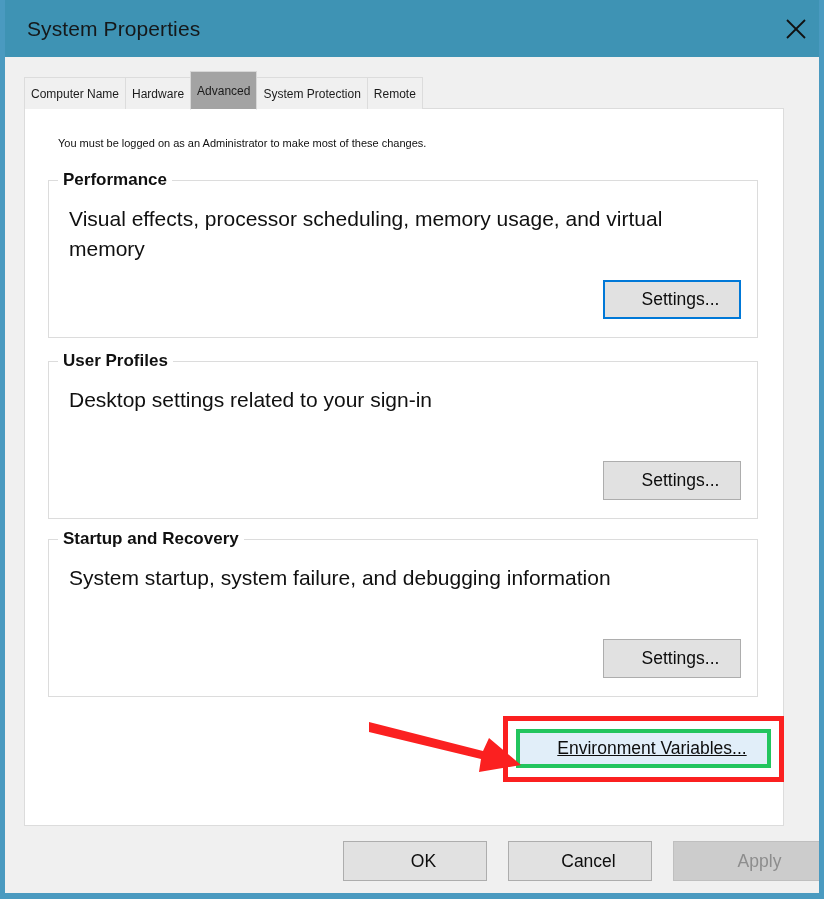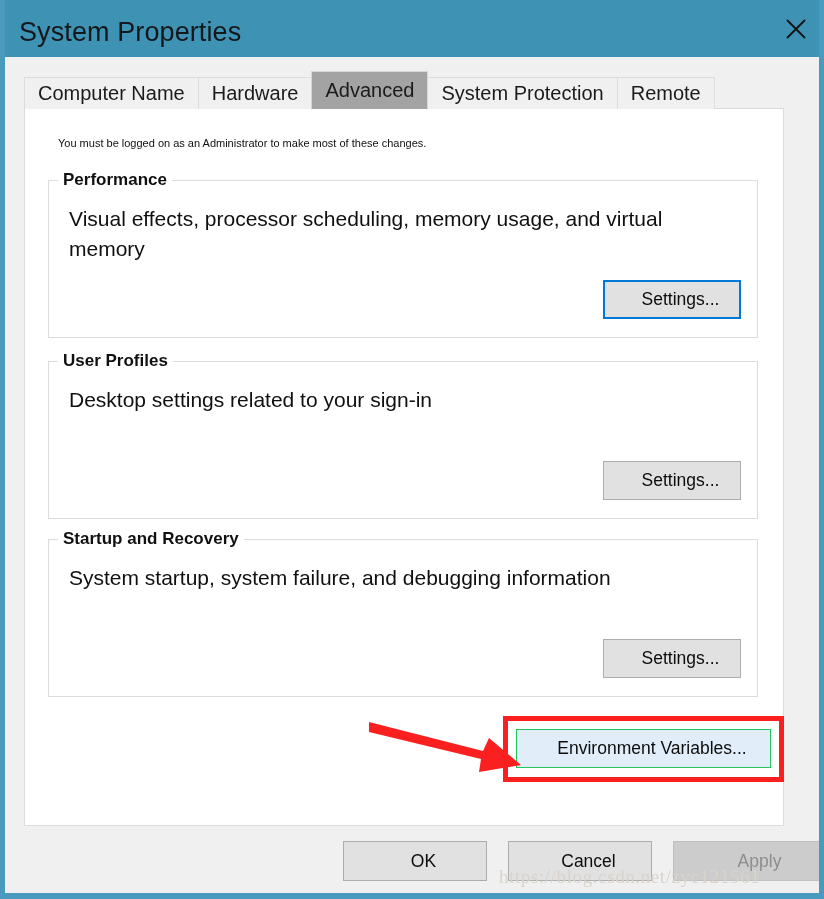--- a/index.html
+++ b/index.html
@@ -32,23 +32,23 @@
     position: absolute;
     left: -5px;
     top: 0;
     width: 824px;
     height: 57px;
     background: #3e93b4;
     box-sizing: border-box;
   }
   .title-text {
     position: absolute;
-    left: 19px;
+    left: 27px;
     top: 17px;
-    font-size: 27px;
+    font-size: 21px;
     color: #15181a;
     letter-spacing: 0.1px;
     white-space: nowrap;
   }
   .close-btn {
     position: absolute;
     right: 0px;
     top: 0px;
     width: 56px;
     height: 57px;
@@ -65,27 +65,27 @@
     left: 19px;
     top: 73px;
     height: 36px;
     display: flex;
     align-items: flex-end;
     z-index: 3;
   }
   .tab {
     box-sizing: border-box;
     height: 32px;
-    padding: 0 13px;
+    padding: 0 6px;
     background: #f0f0f0;
     border: 1px solid #dcdcdc;
     border-bottom: none;
     display: flex;
     align-items: center;
-    font-size: 20px;
+    font-size: 12px;
     color: #1b1b1b;
     white-space: nowrap;
     margin-right: -1px;
     cursor: default;
   }
   .tab.active {
     height: 39px;
     background: #a3a3a3;
     border: 1px solid #d7d7d7;
     border-bottom: 1px solid #ffffff;
@@ -158,21 +158,22 @@
     white-space: nowrap;
     cursor: default;
     font-family: "Liberation Sans", sans-serif;
     padding-left: 17px;
   }
   .btn.focused {
     border: 2px solid #0078d7;
   }
   .btn.hovered {
     background: #e1eef9;
-    border: 1px solid #22c55e;
+    border: 4px solid #22c55e;
+    text-decoration: underline;
   }
   .btn.disabled {
     background: #cccccc;
     border: 1px solid #bfbfbf;
     color: #8d8d8d;
   }
 
   .group-btn {
     position: absolute;
     width: 138px;
@@ -283,15 +284,14 @@
   <div class="red-arrow">
     <svg width="160" height="72" viewBox="0 0 160 72" aria-hidden="true">
       <polygon points="2,8 116,37 122,24 154,51 112,58 114,45 2,18" fill="#fb2020"></polygon>
     </svg>
   </div>
 
   <div class="btn footer-btn" style="left:338px;width:144px;">OK</div>
   <div class="btn footer-btn" style="left:503px;width:144px;">Cancel</div>
   <div class="btn disabled footer-btn" style="left:668px;width:156px;">Apply</div>
 
-  <div class="watermark">https://blog.csdn.net/zyc121561</div>
 
 </div>
 
 </body></html>

